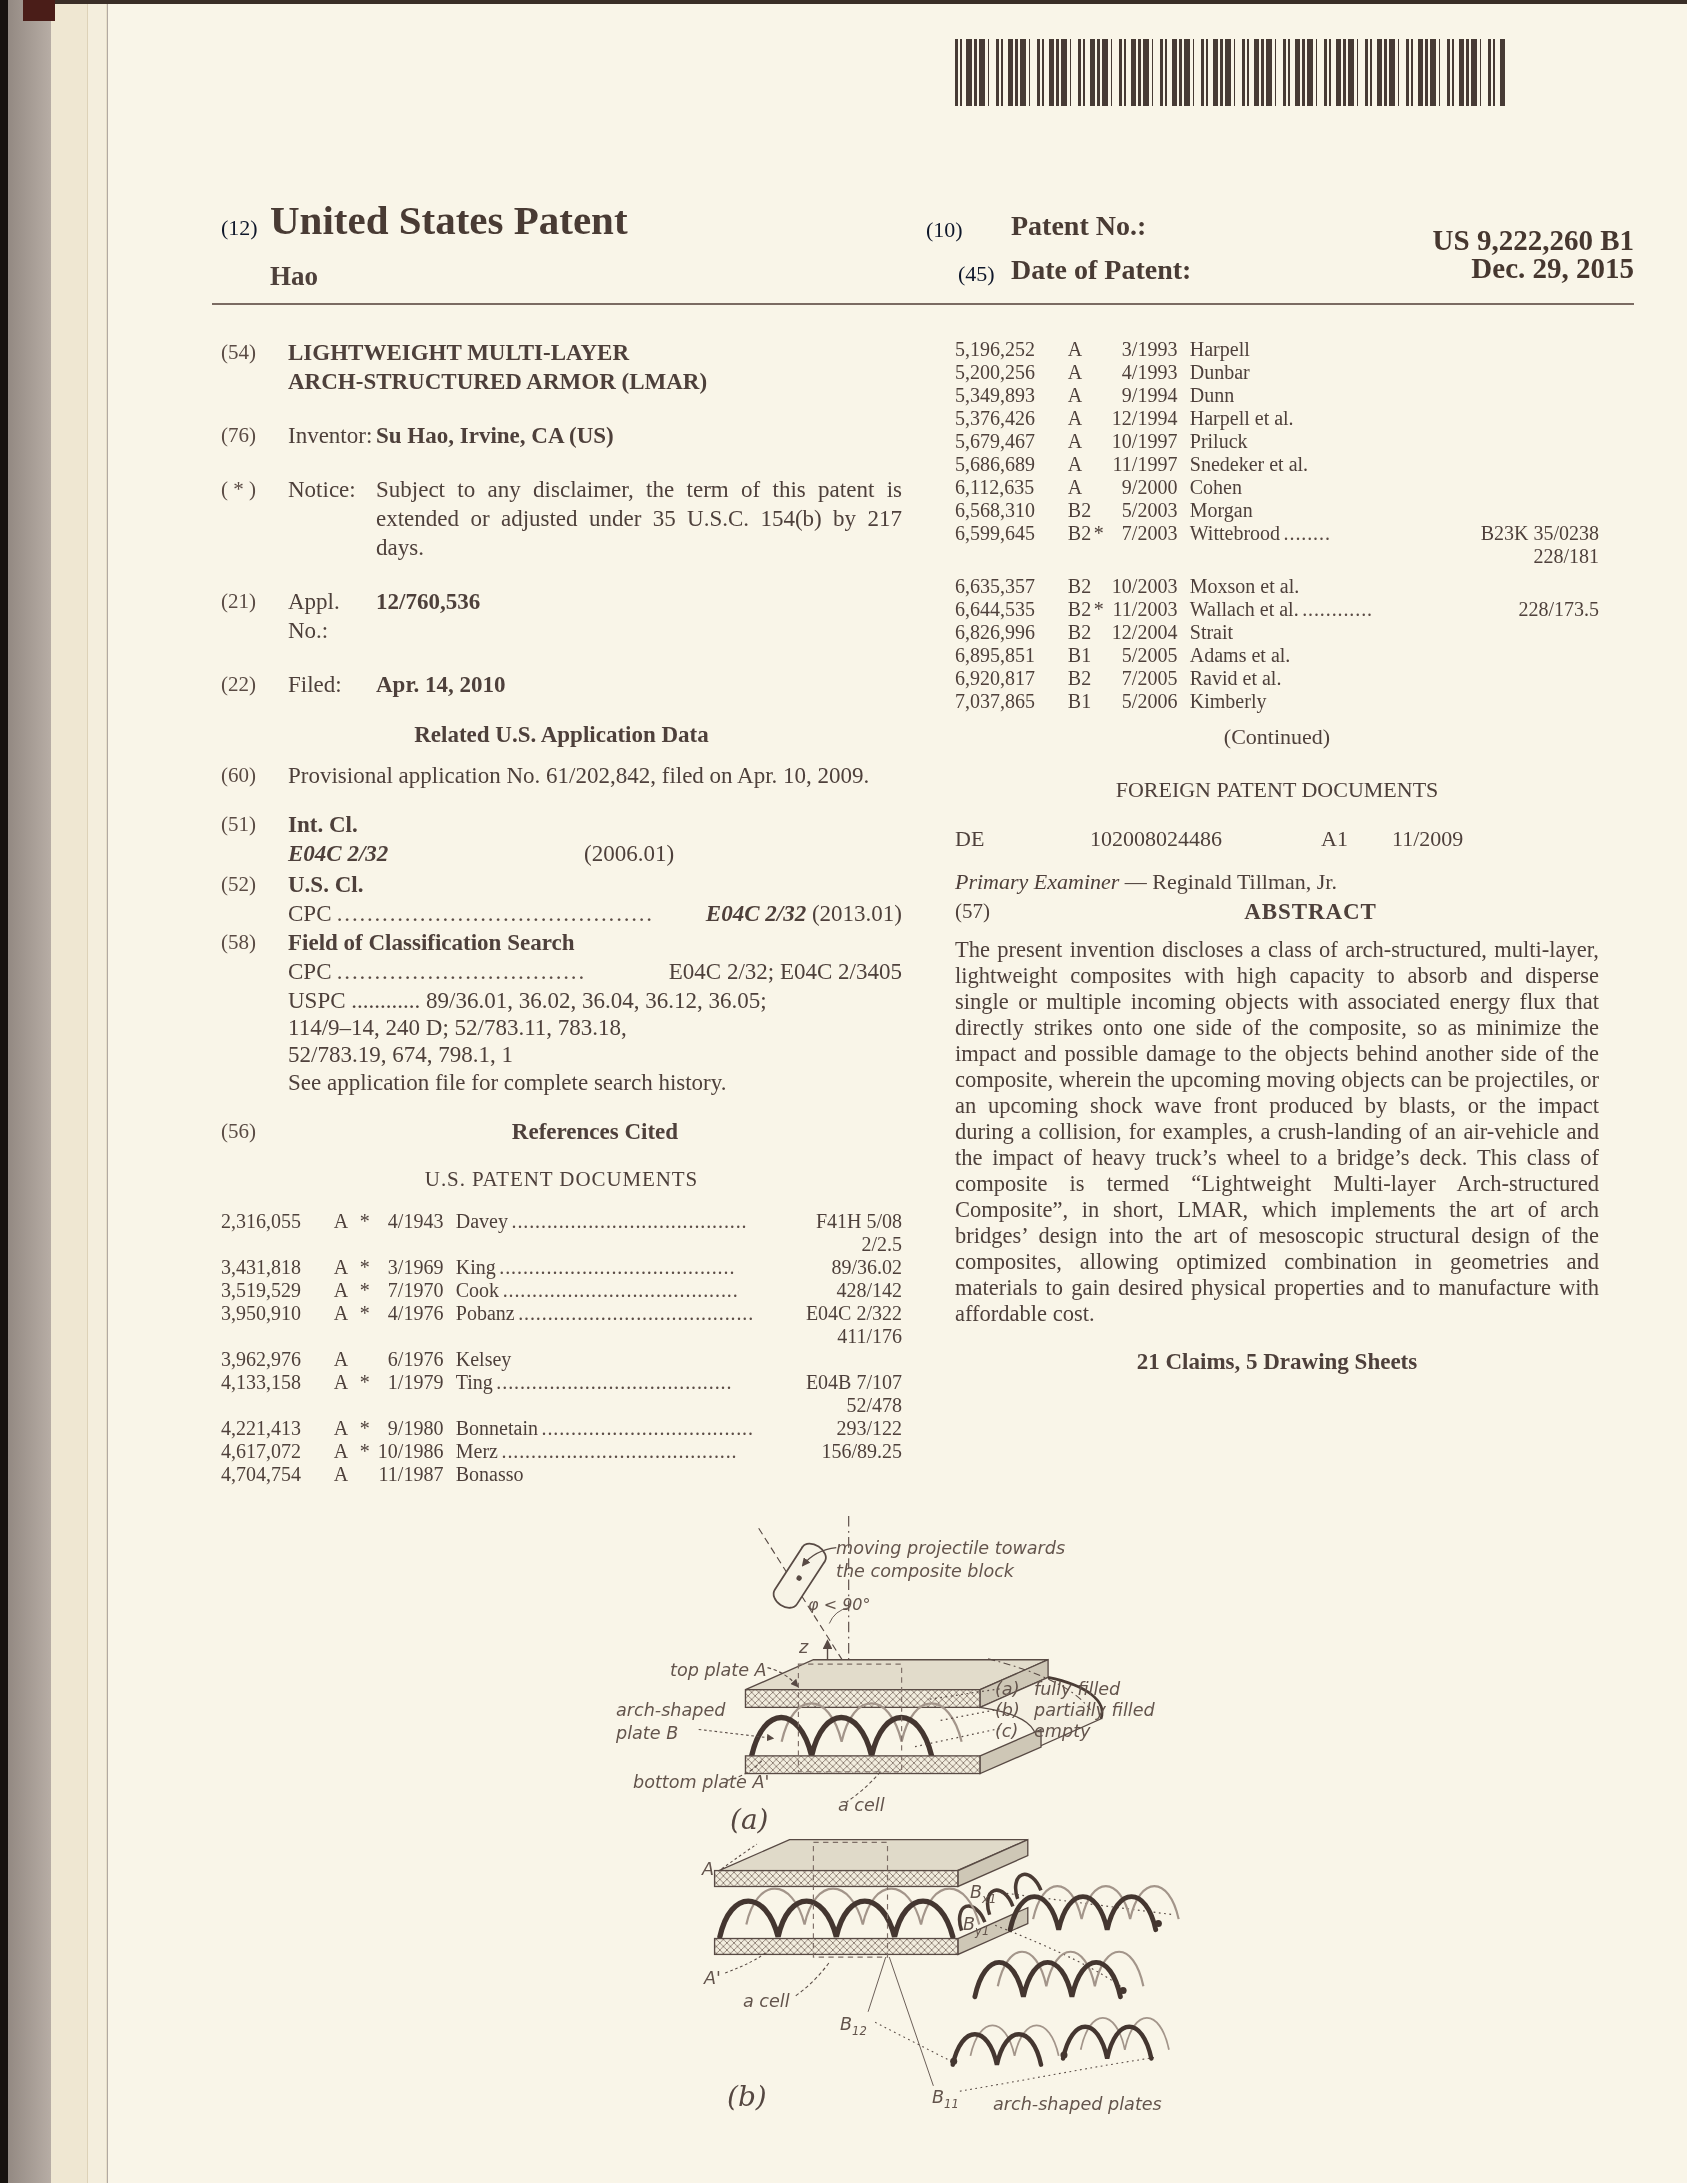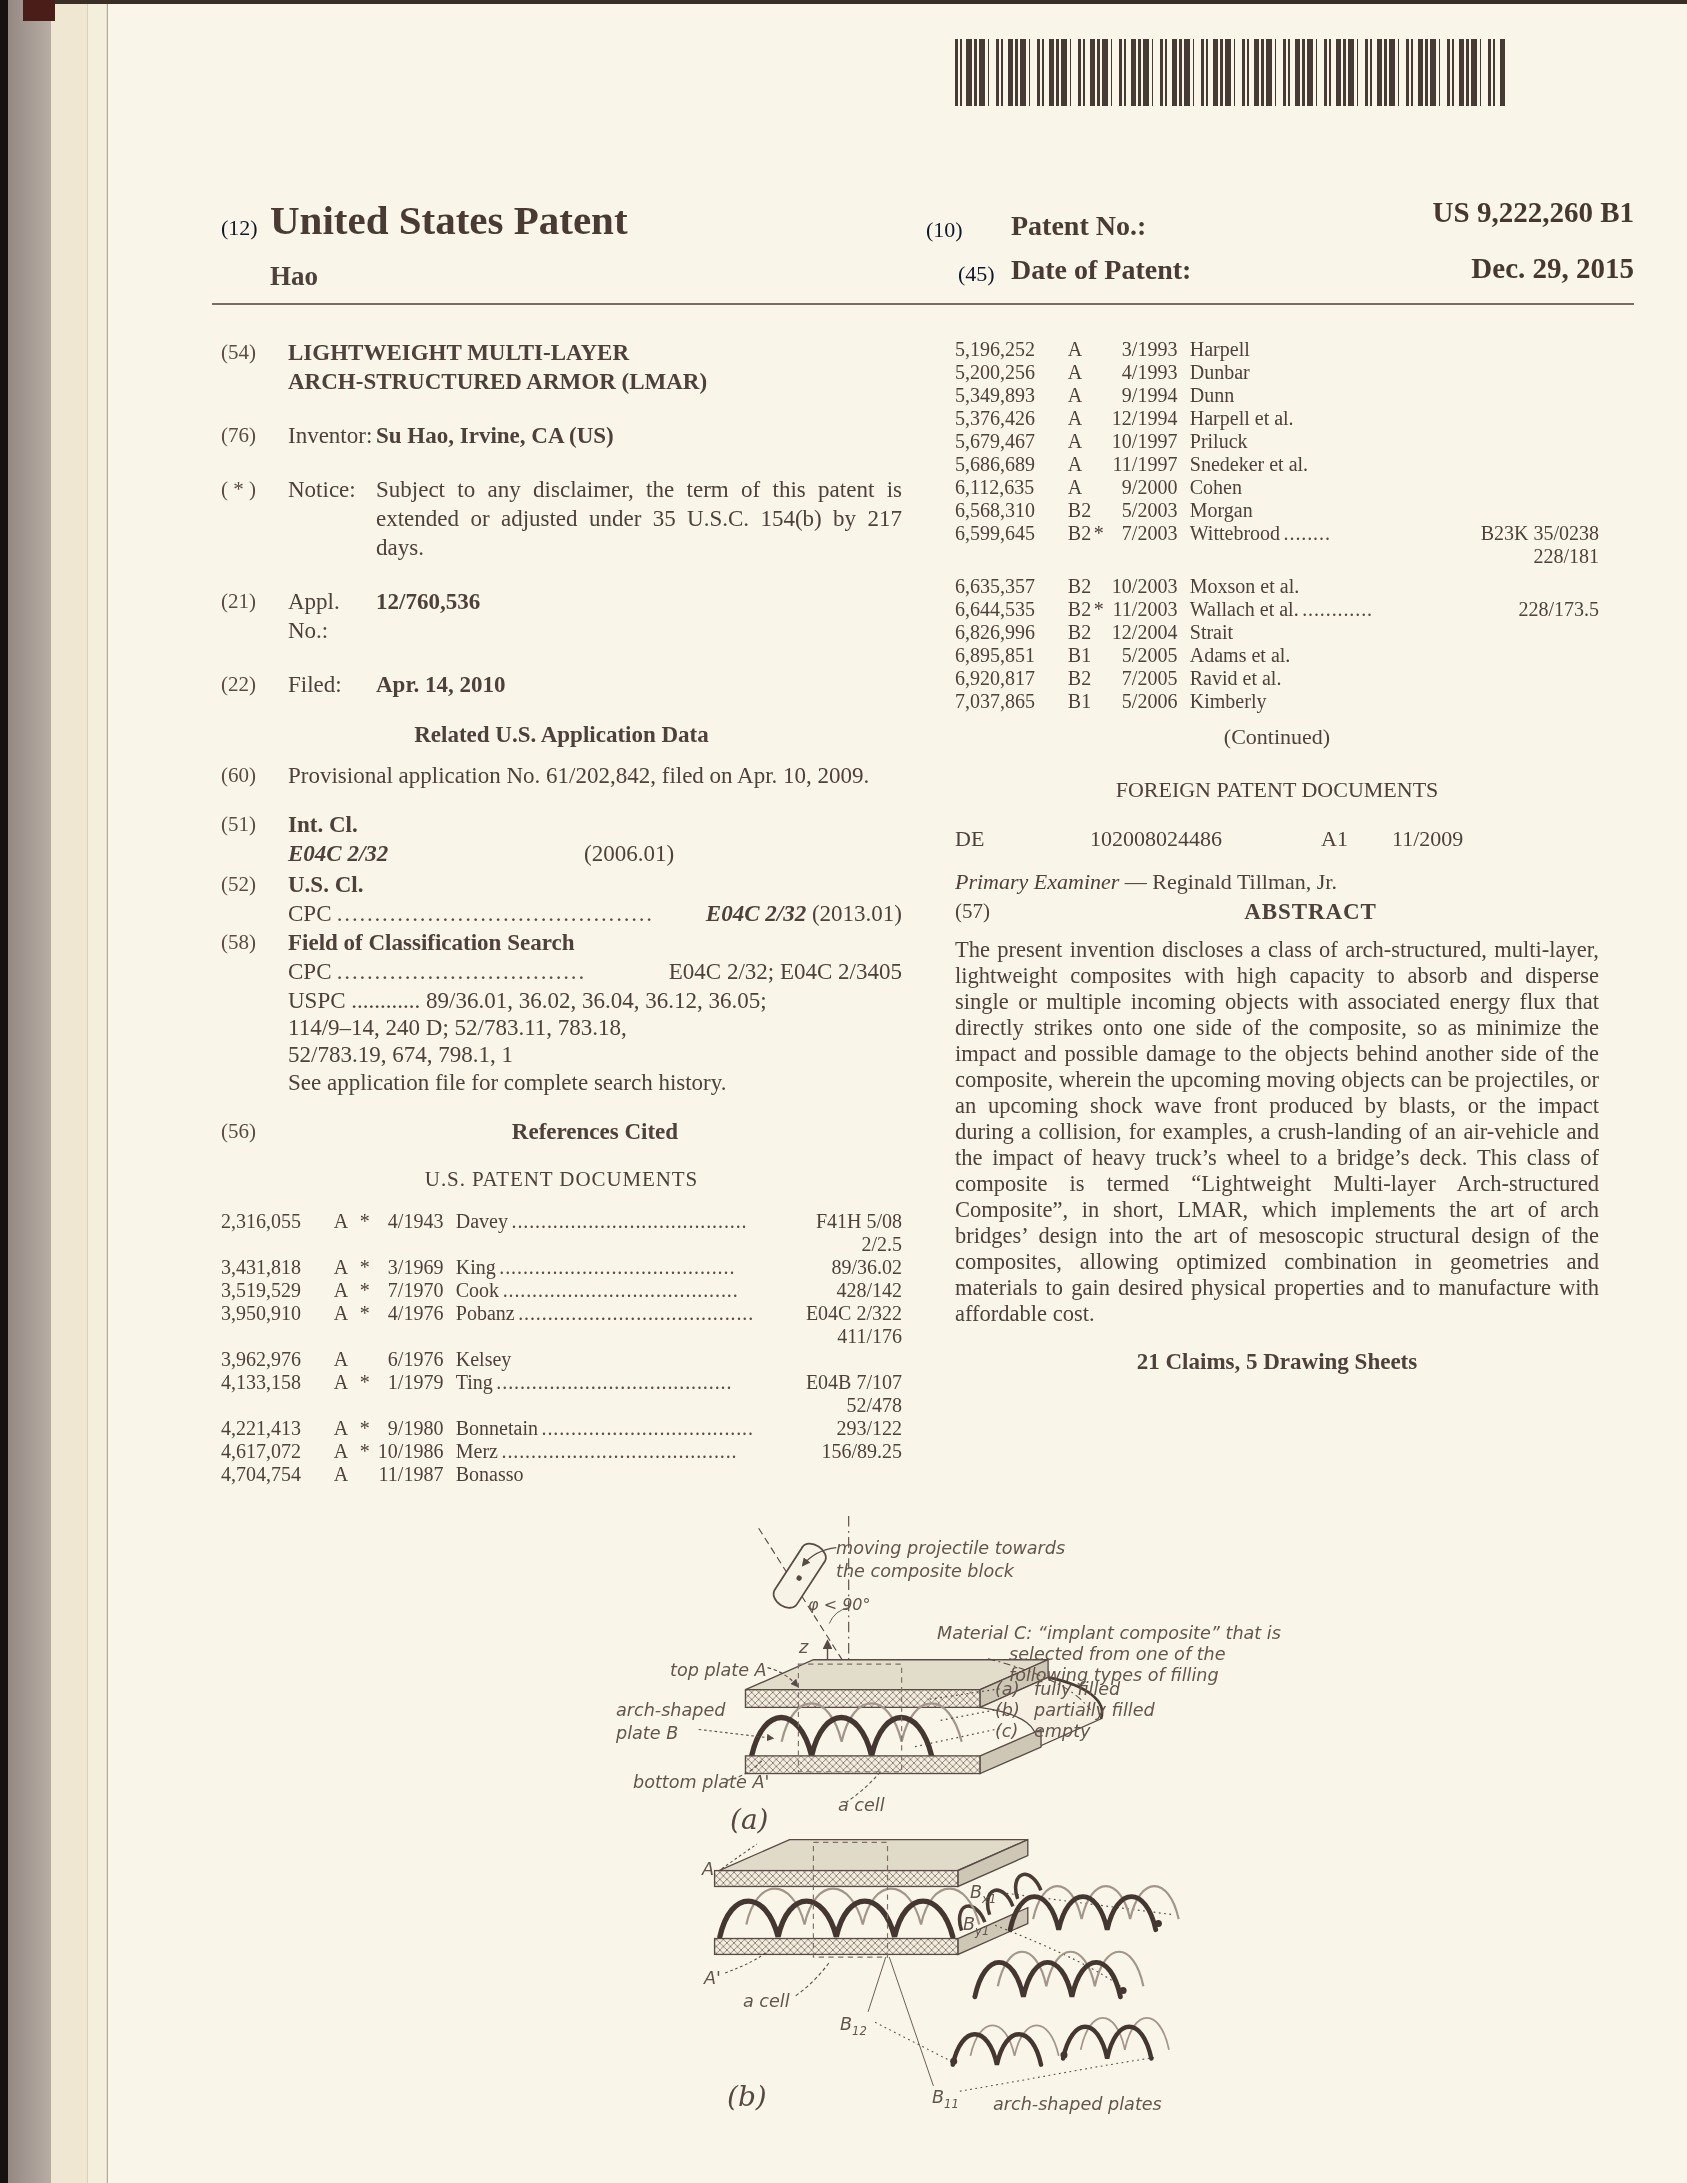--- a/index.html
+++ b/index.html
@@ -90,21 +90,21 @@
   <div class="top-strip"></div>
   <div class="corner-mark"></div>
 
   <div class="barcode"></div>
 
   <span class="h-num" style="left:221px;top:215px">(12)</span>
   <div class="hdr-title">United States Patent</div>
   <div class="hdr-hao">Hao</div>
   <span class="h-num" style="left:926px;top:217px">(10)</span>
   <span class="hdr-lab" style="left:1011px;top:210px">Patent No.:</span>
-  <span class="hdr-val" style="left:1228px;top:196px">US 9,222,260 B1</span>
+  <span class="hdr-val" style="left:1228px;top:224px">US 9,222,260 B1</span>
   <span class="h-num" style="left:958px;top:261px">(45)</span>
   <span class="hdr-lab" style="left:1011px;top:254px">Date of Patent:</span>
   <span class="hdr-val" style="left:1228px;top:252px">Dec. 29, 2015</span>
   <div class="hdr-rule"></div>
 
   <div class="col col-left">
     <div class="field sp28">
       <span class="fnum">(54)</span>
       <span class="fval b">
         <span style="display:block">LIGHTWEIGHT MULTI-LAYER</span>
@@ -597,25 +597,20 @@
       <circle cx="646" cy="639" r="4" fill="#443630" stroke="none"></circle>
     </g>
   </svg>
 
   <div class="flab" style="left:836px;top:1537px">
     <div>moving projectile towards</div>
     <div>the composite block</div>
   </div>
   <div class="flab" style="left:808px;top:1593px;font-size:16px">φ &lt; 90°</div>
   <div class="flab" style="left:799px;top:1636px">z</div>
-  <div class="flab" style="left:937px;top:1623px;line-height:21px">
-    <div>Material C: “implant composite” that is</div>
-    <div class="mat-ind">selected from one of the</div>
-    <div class="mat-ind">following types of filling</div>
-  </div>
   <div class="flab" style="left:995px;top:1678px">
 
       <div class="fill-row">
         <span class="fill-num">(a)</span>
         <span>fully filled</span>
       </div>
 
       <div class="fill-row">
         <span class="fill-num">(b)</span>
         <span>partially filled</span>

